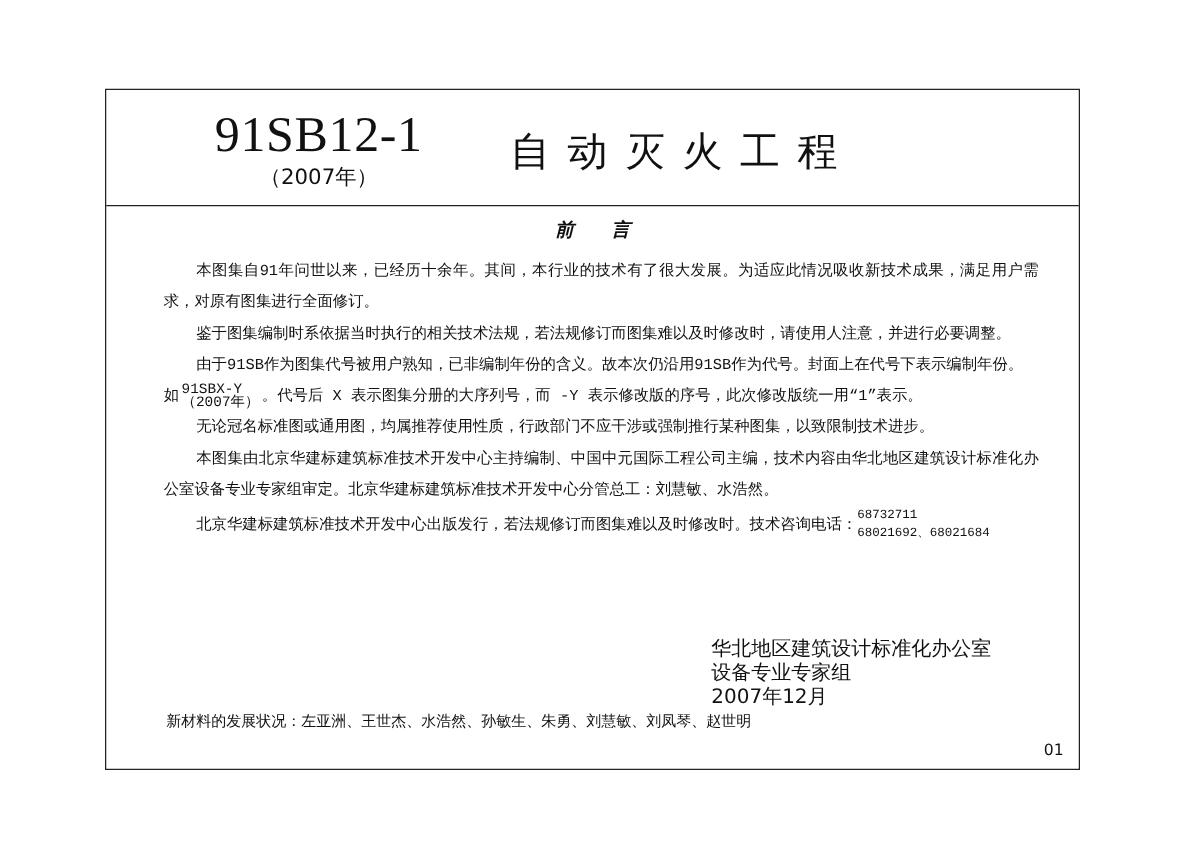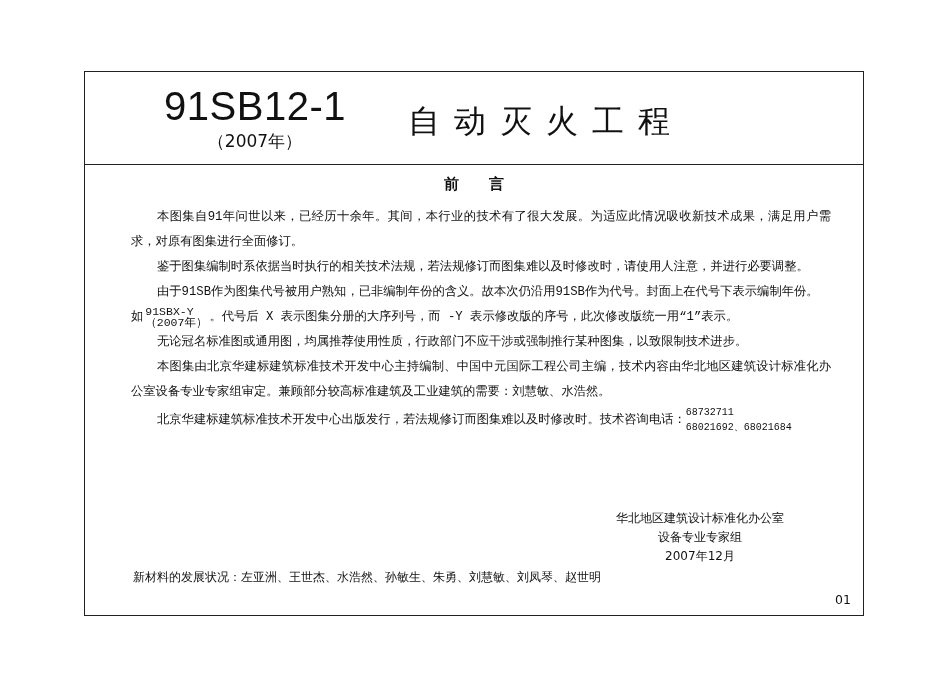--- a/index.html
+++ b/index.html
@@ -3,37 +3,37 @@
   <meta charset="utf-8">
   <style>
     html, body { margin: 0; padding: 0; background: #ffffff; }
     body { width: 950px; height: 679px; position: relative; overflow: hidden;
            font-family: "DejaVu Sans", "Liberation Sans", sans-serif; color: #111; }
     .frame { position: absolute; left: 84px; top: 71px; width: 780px; height: 545px;
              border: 1.5px solid #222; box-sizing: border-box; }
     .header { position: absolute; left: 0; top: 0; width: 100%; height: 93px;
               border-bottom: 1.5px solid #222; box-sizing: border-box; }
     .code { position: absolute; left: 60px; top: 12px; width: 220px; text-align: center;
-            font-family: Liberation Sans, sans-serif; font-size: 40px; font-weight: normal;
+            font-family: Liberation Serif, serif; font-size: 40px; font-weight: normal;
             letter-spacing: 0.5px; color: #111; }
     .edition { position: absolute; left: 60px; top: 58px; width: 220px; text-align: center;
                font-size: 17px; color: #111; }
     .title { position: absolute; left: 323px; top: 28px; font-size: 32px; letter-spacing: 14px;
              color: #111; font-family: Liberation Sans, sans-serif; }
-    .preface-heading { position: absolute; left: 0; top: 102px; width: 100%; text-align: center; }
+    .preface-heading { position: absolute; left: 0; top: 102px; width: 100%; text-align: center; font-style: italic; }
     .preface-heading span { font-size: 15px; font-weight: bold; letter-spacing: 30px; margin-left: 30px; }
     .body-text { position: absolute; left: 46px; top: 133px; width: 700px; font-size: 12.3px; line-height: 25px; }
     .para { margin: 0; text-indent: 26px; text-align: justify; font-family: Liberation Mono, monospace; }
     .para.no-indent { text-indent: 0; }
     .sub-line { display: inline-block; vertical-align: middle; line-height: 11px; font-size: 11.5px; margin: 0 2px; text-indent: 0; }
     .sub-line span { display: block; }
     .phone-block { display: inline-block; vertical-align: middle; line-height: 15px; font-size: 10px; text-indent: 0; }
     .phone-block span { display: block; }
-    .signoff { position: absolute; left: 500px; top: 437px; width: 230px; text-align: center;
-               font-size: 12px; line-height: 19px; }
+    .signoff { position: absolute; left: 484px; top: 437px; width: 230px; 
+               font-size: 16px; line-height: 19px; }
     .experts { position: absolute; left: 48px; top: 497px; font-size: 12px; }
     .page-no { position: absolute; right: 12px; bottom: 8px; font-size: 12.5px; }
   </style>
 </head>
 <body>
 
 <div class="frame">
   <div class="header">
     <div class="code">91SB12-1</div>
     <div class="edition">（2007年）</div>
@@ -43,21 +43,21 @@
   <div class="preface-heading">
     <span>前言</span>
   </div>
 
   <div class="body-text">
     <p class="para">本图集自91年问世以来，已经历十余年。其间，本行业的技术有了很大发展。为适应此情况吸收新技术成果，满足用户需求，对原有图集进行全面修订。</p>
     <p class="para">鉴于图集编制时系依据当时执行的相关技术法规，若法规修订而图集难以及时修改时，请使用人注意，并进行必要调整。</p>
     <p class="para">由于91SB作为图集代号被用户熟知，已非编制年份的含义。故本次仍沿用91SB作为代号。封面上在代号下表示编制年份。</p>
     <p class="para no-indent"><span>如</span><span class="sub-line"><span>91SBX-Y</span><span>（2007年）</span></span><span>。代号后 X 表示图集分册的大序列号，而 -Y 表示修改版的序号，此次修改版统一用“1”表示。</span></p>
     <p class="para">无论冠名标准图或通用图，均属推荐使用性质，行政部门不应干涉或强制推行某种图集，以致限制技术进步。</p>
-    <p class="para">本图集由北京华建标建筑标准技术开发中心主持编制、中国中元国际工程公司主编，技术内容由华北地区建筑设计标准化办公室设备专业专家组审定。兼顾部分较高标准建筑及工业建筑的需要：刘慧敏、水浩然。</p>
+    <p class="para">本图集由北京华建标建筑标准技术开发中心主持编制、中国中元国际工程公司主编，技术内容由华北地区建筑设计标准化办公室设备专业专家组审定。北京华建标建筑标准技术开发中心分管总工：刘慧敏、水浩然。</p>
     <p class="para"><span>北京华建标建筑标准技术开发中心出版发行，若法规修订而图集难以及时修改时。技术咨询电话：</span><span class="phone-block"><span>68732711</span><span>68021692、68021684</span></span></p>
   </div>
 
   <div class="signoff">
     <div>华北地区建筑设计标准化办公室</div>
     <div>设备专业专家组</div>
     <div>2007年12月</div>
   </div>
 
   <div class="experts">新材料的发展状况：左亚洲、王世杰、水浩然、孙敏生、朱勇、刘慧敏、刘凤琴、赵世明</div>

